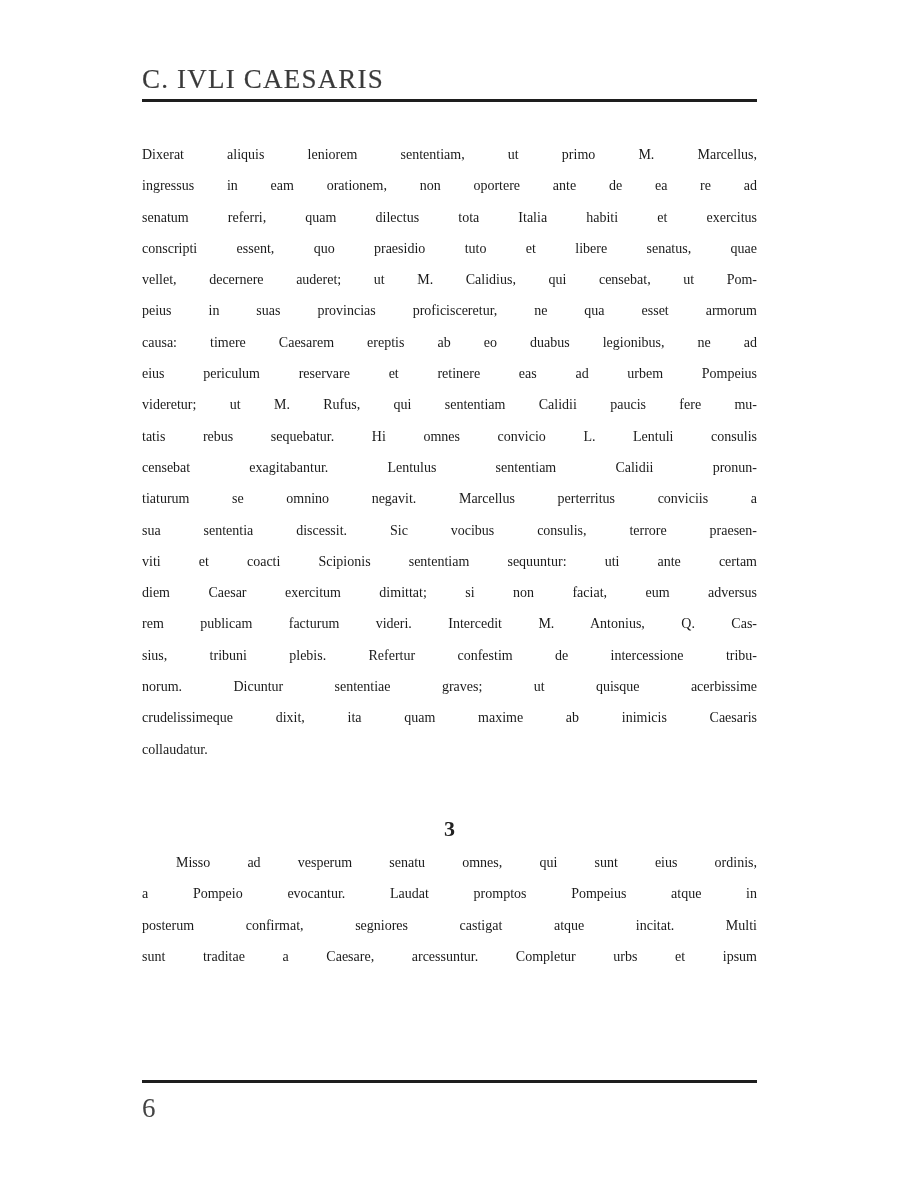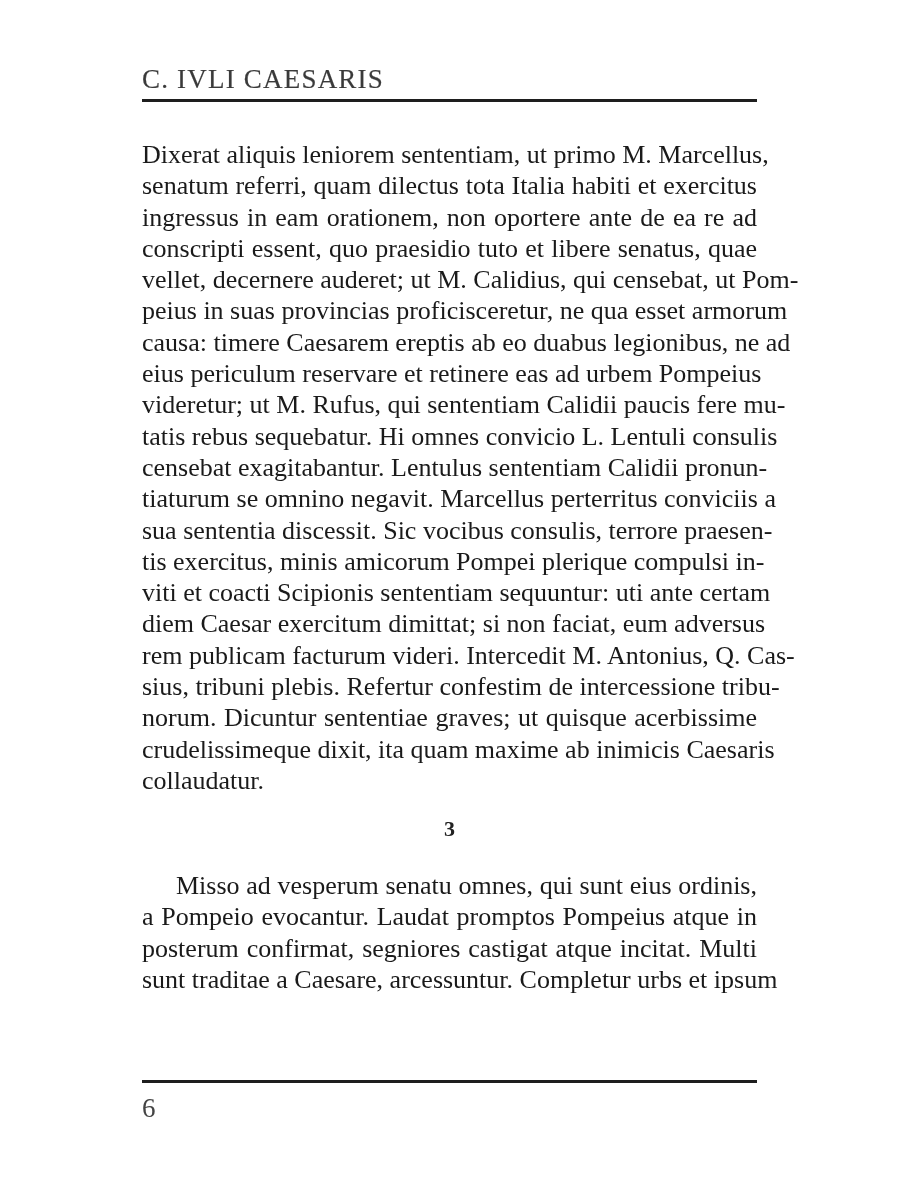--- a/index.html
+++ b/index.html
@@ -10,58 +10,57 @@
     font-family: "Liberation Serif", serif;
     font-size: 27px; letter-spacing: 1.2px; color: #3a3a3a;
     font-weight: normal;
     -webkit-text-stroke: 0.2px #555;
   }
   .rule-top { position: absolute; top: 99px; left: 0; width: 615px; height: 3px; background: #1e1e1e; }
   .rule-bottom { position: absolute; top: 1080px; left: 0; width: 615px; height: 3px; background: #1e1e1e; }
   .body-text {
     position: absolute; left: 0; width: 615px;
     font-family: "Liberation Serif", serif;
-    font-size: 26px; line-height: 31.3px; color: #1a1a1a;
+    font-size: 14px; line-height: 31.3px; color: #1a1a1a;
   }
   .line { display: block; white-space: nowrap; text-align: justify; text-align-last: justify; height: 31.3px; }
   .line.last { text-align-last: left; }
   .para1 { top: 139px; }
   .section-num {
     position: absolute; top: 816px; left: 0; width: 615px; text-align: center;
     font-family: "Liberation Serif", serif; font-size: 22px; font-weight: bold; color: #222;
   }
   .para2 { top: 847px; }
-  .line.indent { padding-left: 34px; box-sizing: border-box; margin-top: 23px; }
+  .line.indent { padding-left: 34px; box-sizing: border-box; }
   .page-number {
     position: absolute; top: 1093px; left: 0;
     font-family: "Liberation Serif", serif; font-size: 27px; color: #444;
   }
 </style>
 </head>
 <body>
 
 <div class="page">
   <div class="running-head">C. IVLI CAESARIS</div>
   <div class="rule-top"></div>
 
   <div class="body-text para1">
     <span class="line">Dixerat aliquis leniorem sententiam, ut primo M. Marcellus,</span>
+    <span class="line">ingressus in eam orationem, non oportere ante de ea re ad</span>
     <span class="line">senatum referri, quam dilectus tota Italia habiti et exercitus</span>
-    <span class="line">ingressus in eam orationem, non oportere ante de ea re ad</span>
     <span class="line">conscripti essent, quo praesidio tuto et libere senatus, quae</span>
     <span class="line">vellet, decernere auderet; ut M. Calidius, qui censebat, ut Pom-</span>
     <span class="line">peius in suas provincias proficisceretur, ne qua esset armorum</span>
     <span class="line">causa: timere Caesarem ereptis ab eo duabus legionibus, ne ad</span>
     <span class="line">eius periculum reservare et retinere eas ad urbem Pompeius</span>
     <span class="line">videretur; ut M. Rufus, qui sententiam Calidii paucis fere mu-</span>
     <span class="line">tatis rebus sequebatur. Hi omnes convicio L. Lentuli consulis</span>
     <span class="line">censebat exagitabantur. Lentulus sententiam Calidii pronun-</span>
     <span class="line">tiaturum se omnino negavit. Marcellus perterritus conviciis a</span>
     <span class="line">sua sententia discessit. Sic vocibus consulis, terrore praesen-</span>
-    <span class="line">tis exercitus, minis amicorum Pompei plerique compulsi in-</span>
     <span class="line">viti et coacti Scipionis sententiam sequuntur: uti ante certam</span>
     <span class="line">diem Caesar exercitum dimittat; si non faciat, eum adversus</span>
     <span class="line">rem publicam facturum videri. Intercedit M. Antonius, Q. Cas-</span>
     <span class="line">sius, tribuni plebis. Refertur confestim de intercessione tribu-</span>
     <span class="line">norum. Dicuntur sententiae graves; ut quisque acerbissime</span>
     <span class="line">crudelissimeque dixit, ita quam maxime ab inimicis Caesaris</span>
     <span class="line last">collaudatur.</span>
   </div>
 
   <div class="section-num">3</div>

